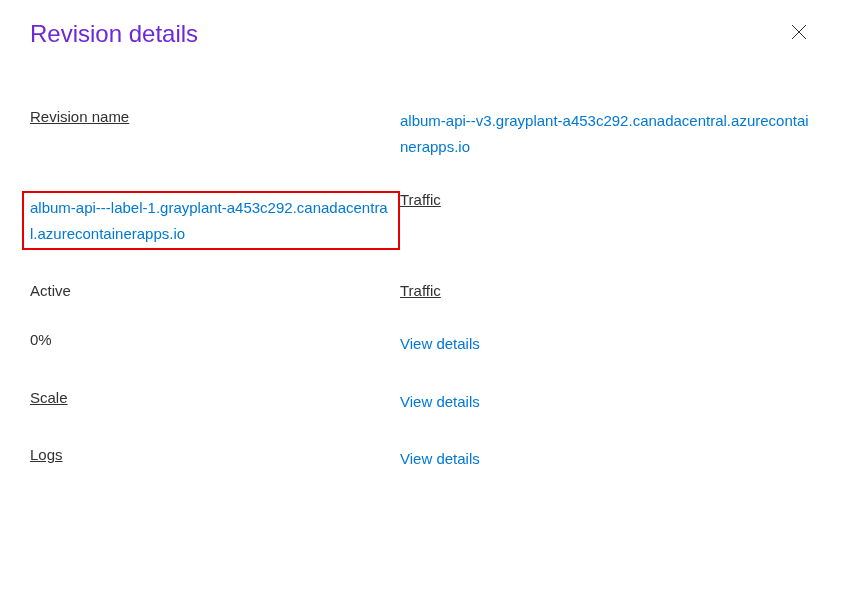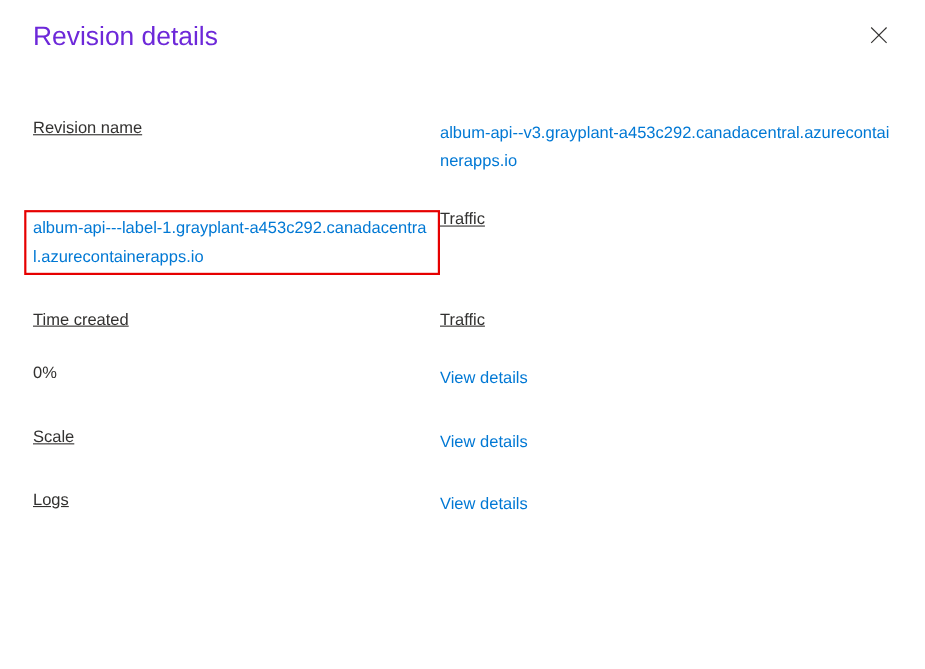--- a/index.html
+++ b/index.html
@@ -90,22 +90,22 @@
     <a class="link">album-api--v3.grayplant-a453c292.canadacentral.azurecontainerapps.io</a>
   </div>
 
   <div class="field-value">
     <span class="highlight-box">
       <a class="link">album-api---label-1.grayplant-a453c292.canadacentral.azurecontainerapps.io</a>
     </span>
   </div>
 
   <div class="field-label">Traffic</div>
+  <div class="field-value">Active</div>
 
-  <div class="field-label">Time created</div>
 
   <div class="field-label">Traffic</div>
   <div class="field-value">0%</div>
 
   <div class="field-value">
     <a class="link">View details</a>
   </div>
 
   <div class="field-label">Scale</div>
   <div class="field-value">

